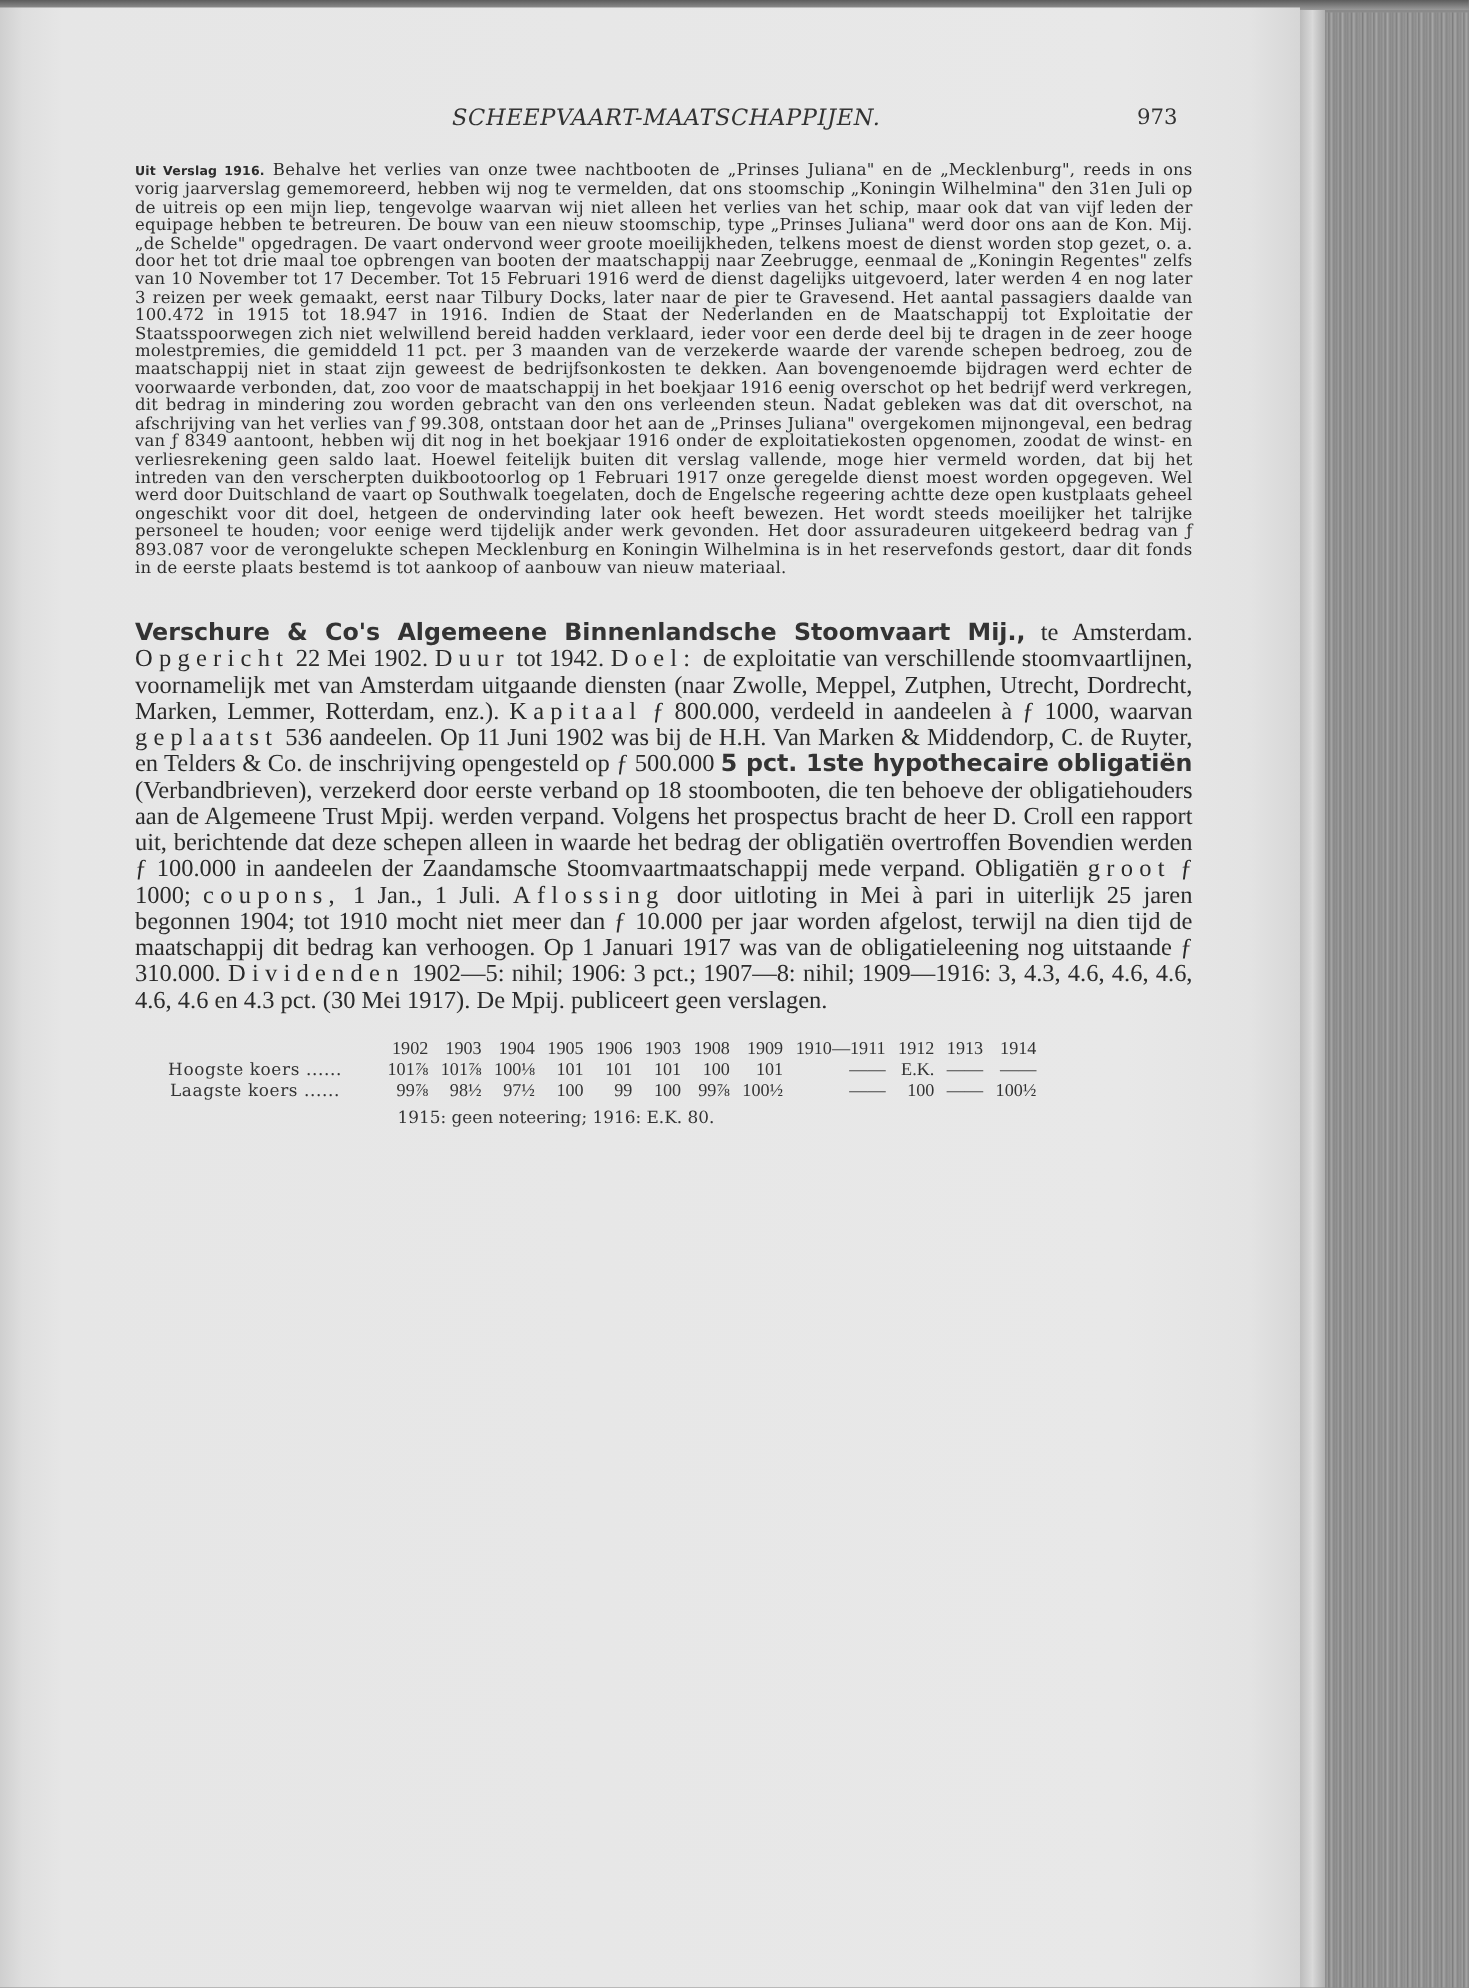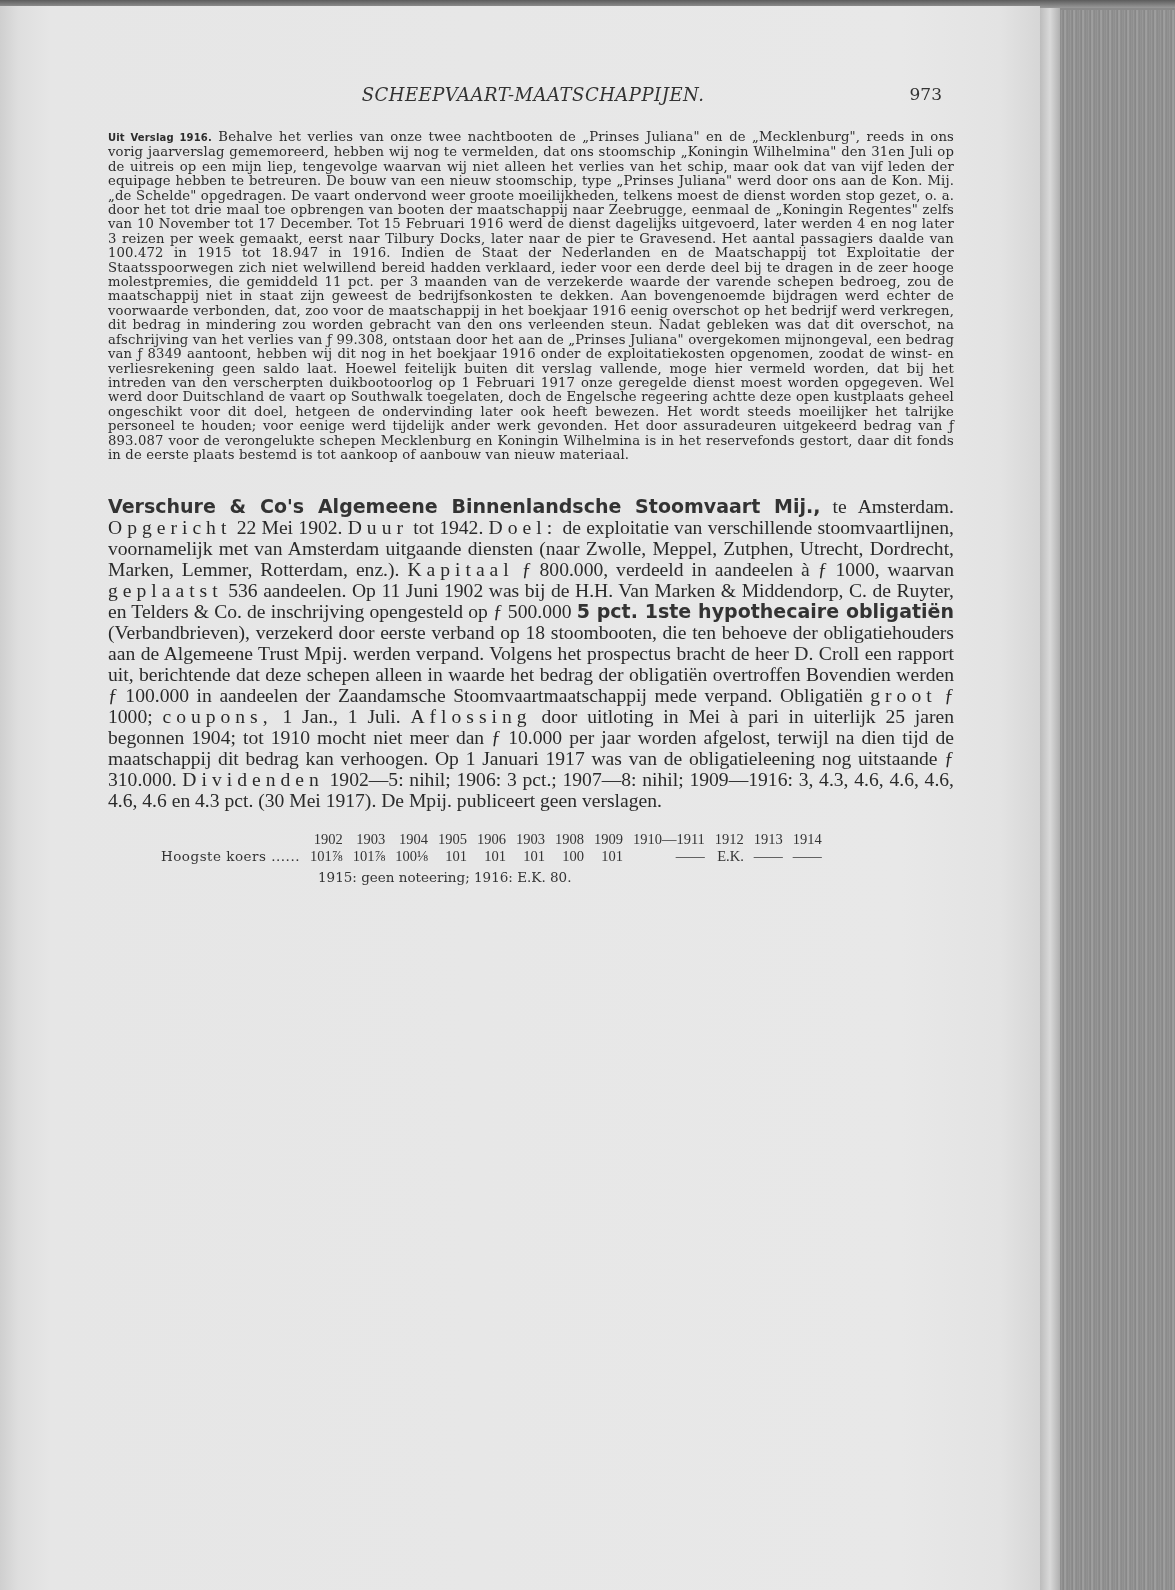--- a/index.html
+++ b/index.html
@@ -64,21 +64,21 @@
   .spaced { letter-spacing: 5px; }
   .price-table {
     margin-top: 6px; margin-left: 0px;
     border-collapse: collapse;
     font-family: "Liberation Serif", serif; font-size: 14.5px; color: #333;
   }
   .price-table td, .price-table th {
     padding: 0 5px; text-align: right; font-weight: normal; line-height: 17px; white-space: nowrap;
   }
   .price-table .row-label {
-    text-align: right; padding-left: 0; width: 192px; font-size: 15px; letter-spacing: 0.5px;
+    text-align: center; padding-left: 0; width: 192px; font-size: 15px; letter-spacing: 0.5px;
     font-family: "DejaVu Serif", serif; font-size: 13.5px;
   }
   .price-footnote {
     margin-top: 4px; margin-left: 210px;
     font-family: "DejaVu Serif", serif; font-size: 13.5px; color: #333;
   }
 </style>
 </head>
 <body>
 
@@ -129,16 +129,31 @@
         <td>101</td>
         <td>101</td>
         <td>101</td>
         <td>100</td>
         <td>101</td>
         <td>——</td>
         <td>E.K.</td>
         <td>——</td>
         <td>——</td>
       </tr>
+      <tr>
+        <td class="row-label">Laagste koers ......</td>
+        <td>99⅞</td>
+        <td>98½</td>
+        <td>97½</td>
+        <td>100</td>
+        <td>99</td>
+        <td>100</td>
+        <td>99⅞</td>
+        <td>100½</td>
+        <td>——</td>
+        <td>100</td>
+        <td>——</td>
+        <td>100½</td>
+      </tr>
     </tbody>
   </table>
   <div class="price-footnote">1915: geen noteering; 1916: E.K. 80.</div>
 </div>
 
 </body></html>

